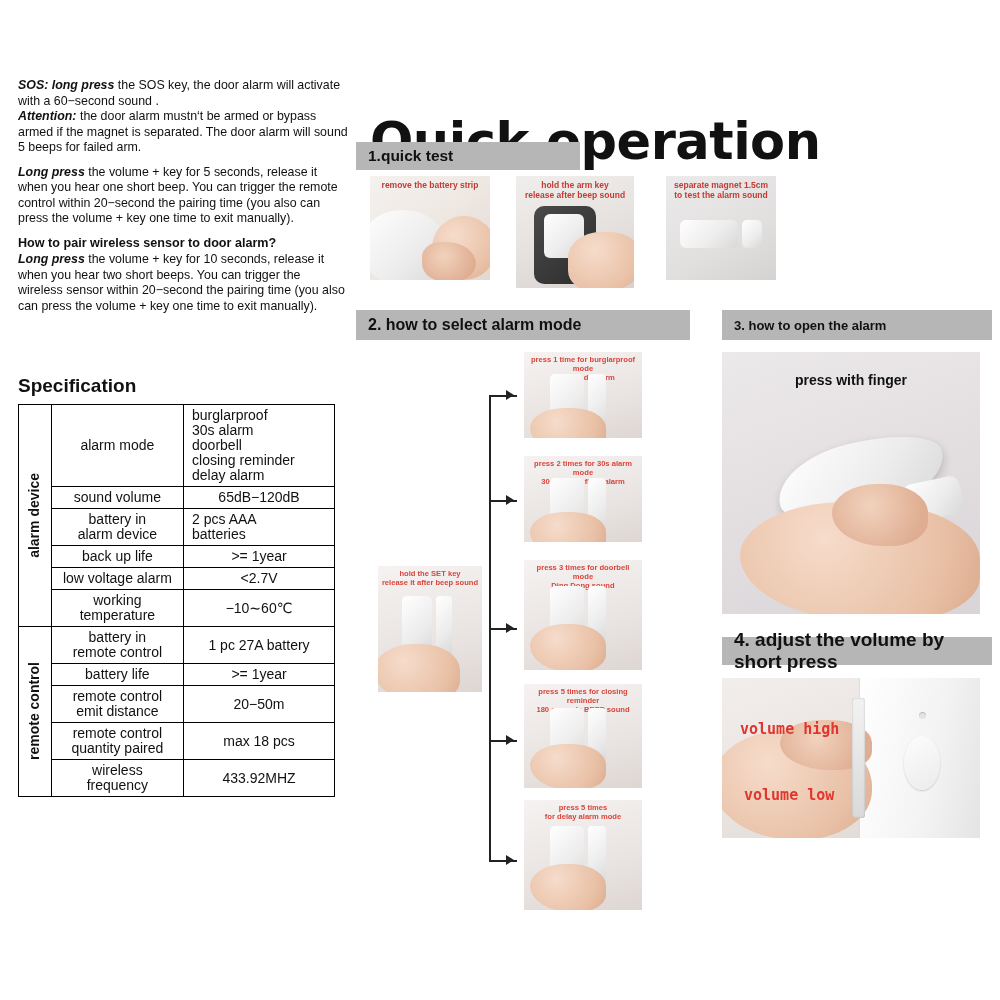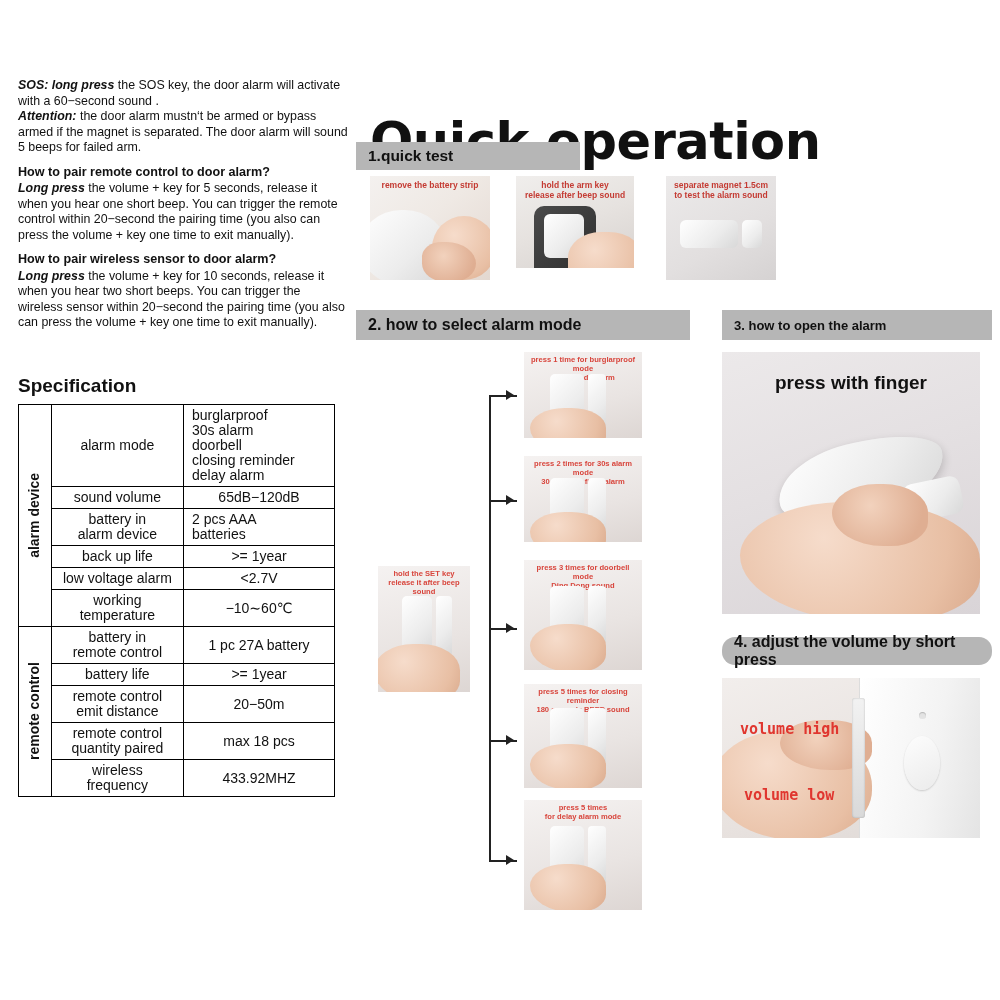--- a/index.html
+++ b/index.html
@@ -71,59 +71,59 @@
     background:#b6b6b6;
     color:#111;
     font-size:15.5px;
     font-weight:bold;
     display:flex;align-items:center;
     padding-left:12px;
   }
   #bar1{left:356px;top:142px;width:212px;height:28px;}
   #bar2{left:356px;top:310px;width:322px;height:30px;font-size:16px;}
   #bar3{left:722px;top:310px;width:258px;height:30px;font-size:13px;}
-  #bar4{left:722px;top:637px;width:258px;height:28px;font-size:16px;border-radius:13px;}
+  #bar4{left:722px;top:637px;width:258px;height:28px;font-size:19px;}
 
   
   .tile{position:absolute;overflow:hidden;background:#efeceb;}
   .tile .cap{
     position:absolute;left:0;right:0;top:4px;
     text-align:center;
     font-size:8.5px;line-height:10px;
     color:#e2443c;font-weight:bold;
     z-index:5;
     padding:0 3px;
   }
   .tile .cap.dark{color:#c43b33;}
 
   
   #t1{left:370px;top:176px;width:120px;height:104px;
       background:linear-gradient(140deg,#f4f1ef 0%,#efe9e4 45%,#e3d8d1 100%);}
-  #t2{left:516px;top:176px;width:118px;height:92px;
+  #t2{left:516px;top:176px;width:118px;height:112px;
       background:linear-gradient(160deg,#f0eeec 0%,#e6e2df 50%,#d7d2cf 100%);}
   #t3{left:666px;top:176px;width:110px;height:104px;
       background:linear-gradient(150deg,#eceaea 0%,#e2dfdf 60%,#d5d2d2 100%);}
 
   
   .blob{position:absolute;border-radius:50%;}
   .skin{background:radial-gradient(circle at 35% 30%,#f6dccb,#e8bfa4 70%,#d9a98c 100%);}
   .skin2{background:radial-gradient(circle at 40% 35%,#f2d2bd,#dfae92 75%);}
   .whitebody{background:linear-gradient(135deg,#ffffff,#ececec 60%,#d8d8d8);}
   .darkbody{background:linear-gradient(135deg,#4a4a4a,#2c2c2c);}
 
   
   .mtile{
     position:absolute;width:118px;height:86px;overflow:hidden;
     background:linear-gradient(165deg,#f5f2f1,#e9e4e2 60%,#ddd6d3);
   }
   .mtile .cap{
     position:absolute;left:0;right:0;top:3px;text-align:center;
     font-size:7.6px;line-height:9px;color:#d8453c;font-weight:bold;padding:0 2px;
   }
-  #m0{left:378px;top:566px;width:92px;height:126px;}
+  #m0{left:378px;top:566px;width:104px;height:126px;}
   #m1{left:524px;top:352px;}
   #m2{left:524px;top:456px;}
   #m3{left:524px;top:560px;}
   #m4{left:524px;top:684px;}
   #m5{left:524px;top:800px;}
 
   
   .vline{position:absolute;background:#222;width:1.6px;}
   .hline{position:absolute;background:#222;height:1.6px;}
   .arrow{
@@ -133,21 +133,21 @@
   }
 
   
   #p3{
     position:absolute;left:722px;top:352px;width:258px;height:262px;
     background:linear-gradient(160deg,#ece9ea 0%,#e4e0e2 45%,#d9d4d7 100%);
     overflow:hidden;
   }
   #p3 .cap{
     position:absolute;top:20px;left:0;right:0;text-align:center;
-    font-size:19px;font-weight:bold;color:#111;
+    font-size:14px;font-weight:bold;color:#111;
   }
   
   #p4{
     position:absolute;left:722px;top:678px;width:258px;height:160px;
     background:linear-gradient(160deg,#f2eeec,#e8e2df 60%,#ded8d5);
     overflow:hidden;
   }
   .vol-txt{
     position:absolute;font-family:"DejaVu Sans Mono", monospace;
     color:#e0362f;font-size:15px;font-weight:bold;
@@ -181,21 +181,20 @@
 
 <div class="page">
 
   <div class="left-col">
     <div class="para">
       <b>SOS: long press</b><span> the SOS key, the door alarm will activate with a 60−second sound .</span>
       <br>
       <b>Attention:</b><span> the door alarm mustn‘t be armed or bypass armed if the magnet is separated. The door alarm will sound 5 beeps for failed arm.</span>
     </div>
 
-    <div class="heading-q">How to pair remote control to door alarm?</div>
     <div class="para">
       <b>Long press</b><span> the volume + key for 5 seconds, release it when you hear one short beep. You can trigger the remote control within 20−second the pairing time (you also can press the volume + key one time to exit manually).</span>
     </div>
 
     <div class="heading-q">How to pair wireless sensor to door alarm?</div>
     <div class="para">
       <b>Long press</b><span> the volume + key for 10 seconds, release it when you hear two short beeps. You can trigger the wireless sensor within 20−second the pairing time (you also can press the volume + key one time to exit manually).</span>
     </div>
   </div>
 

